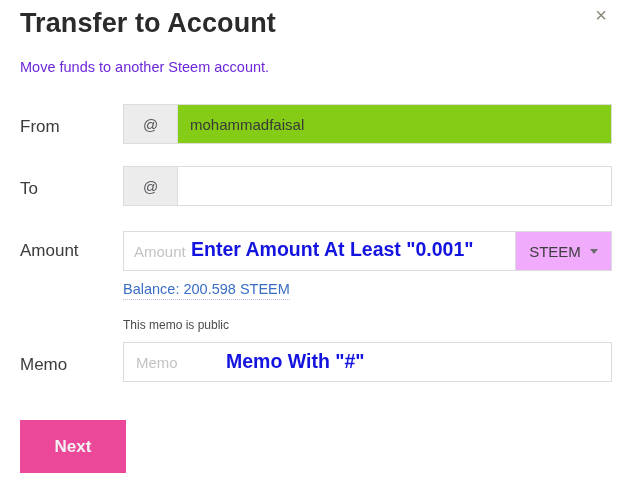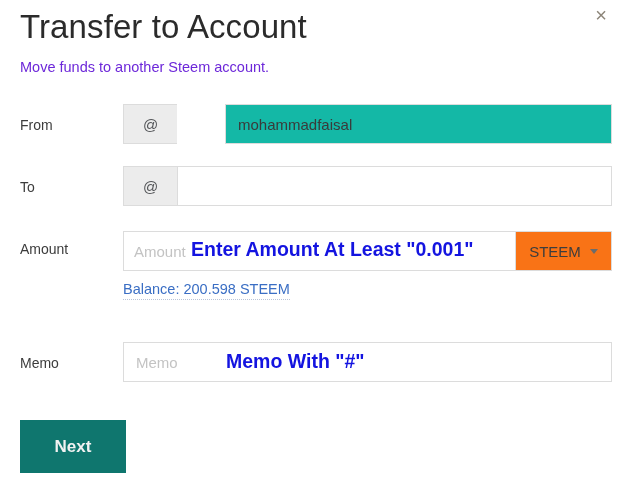--- a/index.html
+++ b/index.html
@@ -37,41 +37,41 @@
     color: #8c8579;
     cursor: pointer;
     font-family: "Liberation Sans", sans-serif;
     user-select: none;
   }
 
   .page-title {
     position: absolute;
     left: 20px;
     top: 8px;
-    font-size: 33px;
-    font-weight: 400;
+    font-size: 27px;
+    font-weight: 700;
     color: #2b2b2b;
     letter-spacing: 0.1px;
     white-space: nowrap;
   }
 
   .page-subtitle {
     position: absolute;
     left: 20px;
     top: 59px;
     font-size: 14.5px;
     color: #6d28d9;
     white-space: nowrap;
   }
 
   
   .row-label {
     position: absolute;
     left: 20px;
-    font-size: 14px;
+    font-size: 17px;
     color: #3c3c3c;
     white-space: nowrap;
   }
 
   .field-wrap {
     position: absolute;
     left: 123px;
     width: 489px;
     height: 40px;
     box-sizing: border-box;
@@ -100,23 +100,22 @@
     box-sizing: border-box;
     background: #ffffff;
     font-family: "Liberation Sans", sans-serif;
     font-size: 15px;
     color: #3a3a3a;
     padding: 0 12px;
     outline: none;
     min-width: 0;
   }
   .text-input.disabled {
-    background: #14b8a6;
+    background: #84cc16;
     color: #3a3a3a;
-    margin-left: 48px;
   }
   .text-input::placeholder { color: #c3c3c3; }
 
   
   .amount-wrap {
     position: absolute;
     left: 123px;
     width: 489px;
     height: 40px;
     box-sizing: border-box;
@@ -134,21 +133,21 @@
     color: #3a3a3a;
     padding: 0 10px;
     outline: none;
     min-width: 0;
   }
   .amount-input::placeholder { color: #c3c3c3; }
 
   .unit-select {
     flex: 0 0 97px;
     width: 97px;
-    background: #f97316;
+    background: #f0abfc;
     border: 1px solid #dcdcdc;
     box-sizing: border-box;
     display: flex;
     align-items: center;
     justify-content: center;
     gap: 9px;
     font-size: 15px;
     color: #3d3d3d;
     cursor: pointer;
     user-select: none;
@@ -195,21 +194,21 @@
   #anno-amount { left: 191px; top: 238px; font-size: 19.5px; }
   #anno-memo   { left: 226px; top: 350px; font-size: 19.5px; }
 
   
   .next-button {
     position: absolute;
     left: 20px;
     top: 420px;
     width: 106px;
     height: 53px;
-    background: #0f766e;
+    background: #ec4899;
     border: none;
     color: #f2f2f2;
     font-size: 17px;
     font-weight: bold;
     font-family: "Liberation Sans", sans-serif;
     cursor: default;
   }
 </style>
 </head>
 <body>
@@ -239,20 +238,21 @@
     <input class="amount-input" type="text" placeholder="Amount" style="">
     <div class="unit-select">
       <span>STEEM</span>
       <span class="caret-down"></span>
     </div>
   </div>
   <div class="annotation" id="anno-amount">Enter Amount At Least "0.001"</div>
 
   <div class="balance-link">Balance: 200.598 STEEM</div>
 
+  <div class="memo-hint">This memo is public</div>
   <div class="row-label" style="top:355px;">Memo</div>
   <div class="field-wrap" style="top:342px;">
     <input class="text-input" type="text" placeholder="Memo" style="">
   </div>
   <div class="annotation" id="anno-memo">Memo With "#"</div>
 
   <button class="next-button" disabled="">Next</button>
 
 </div>
 

